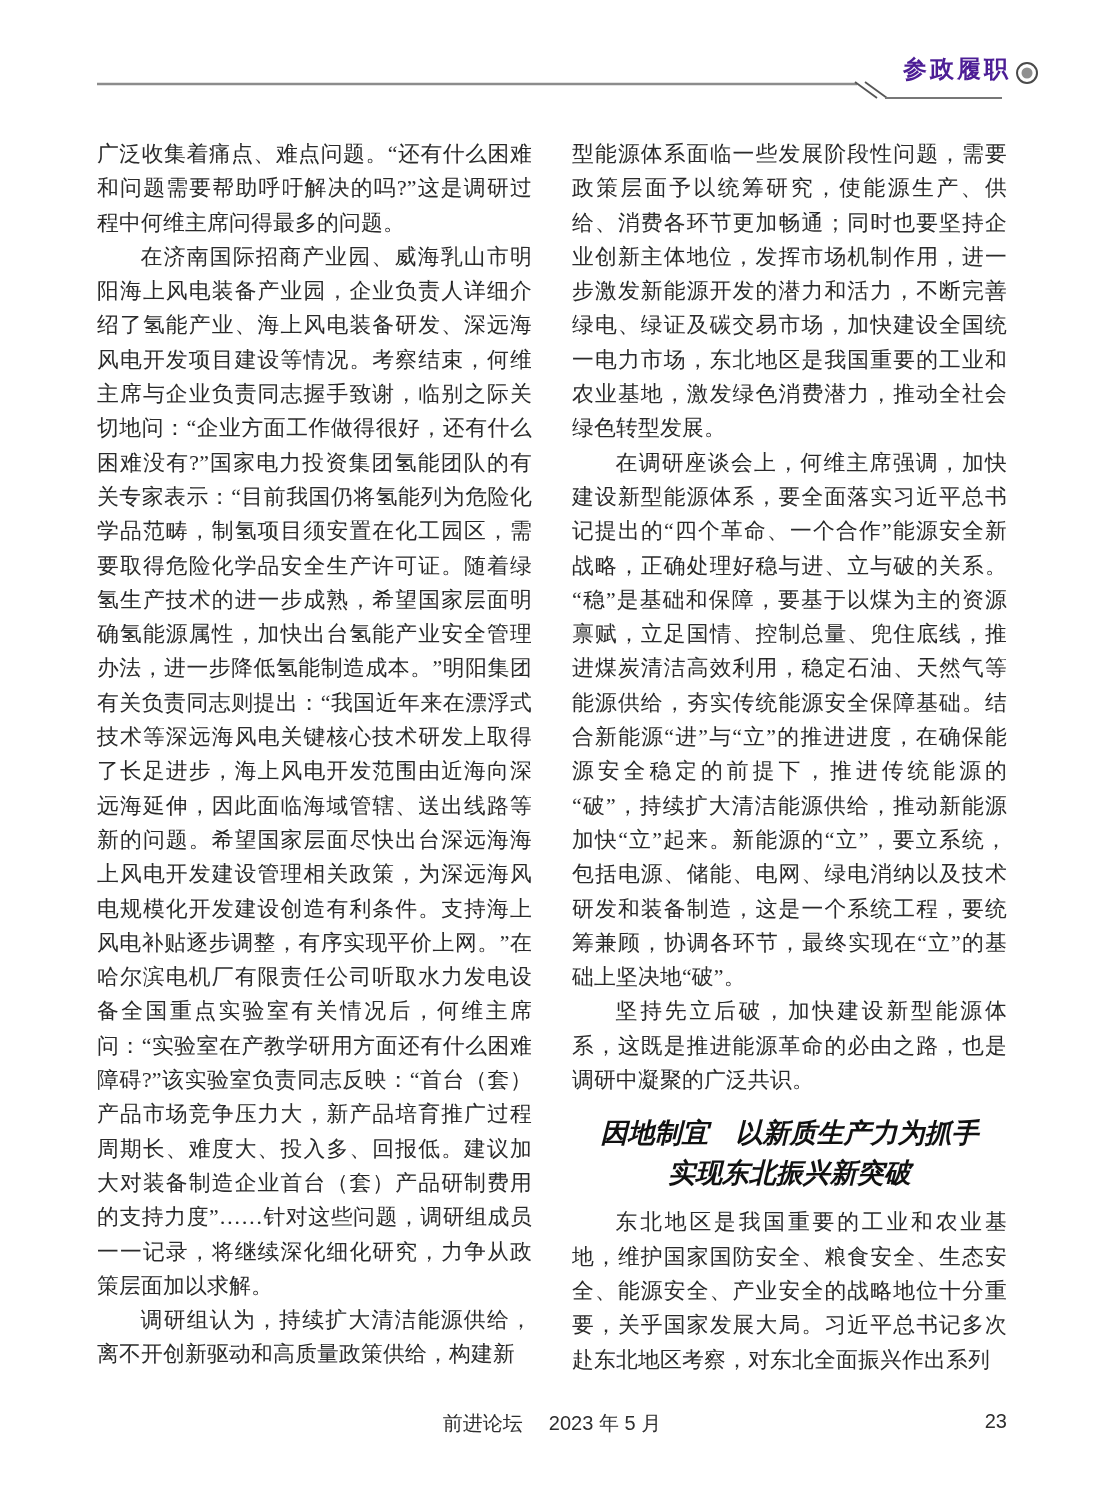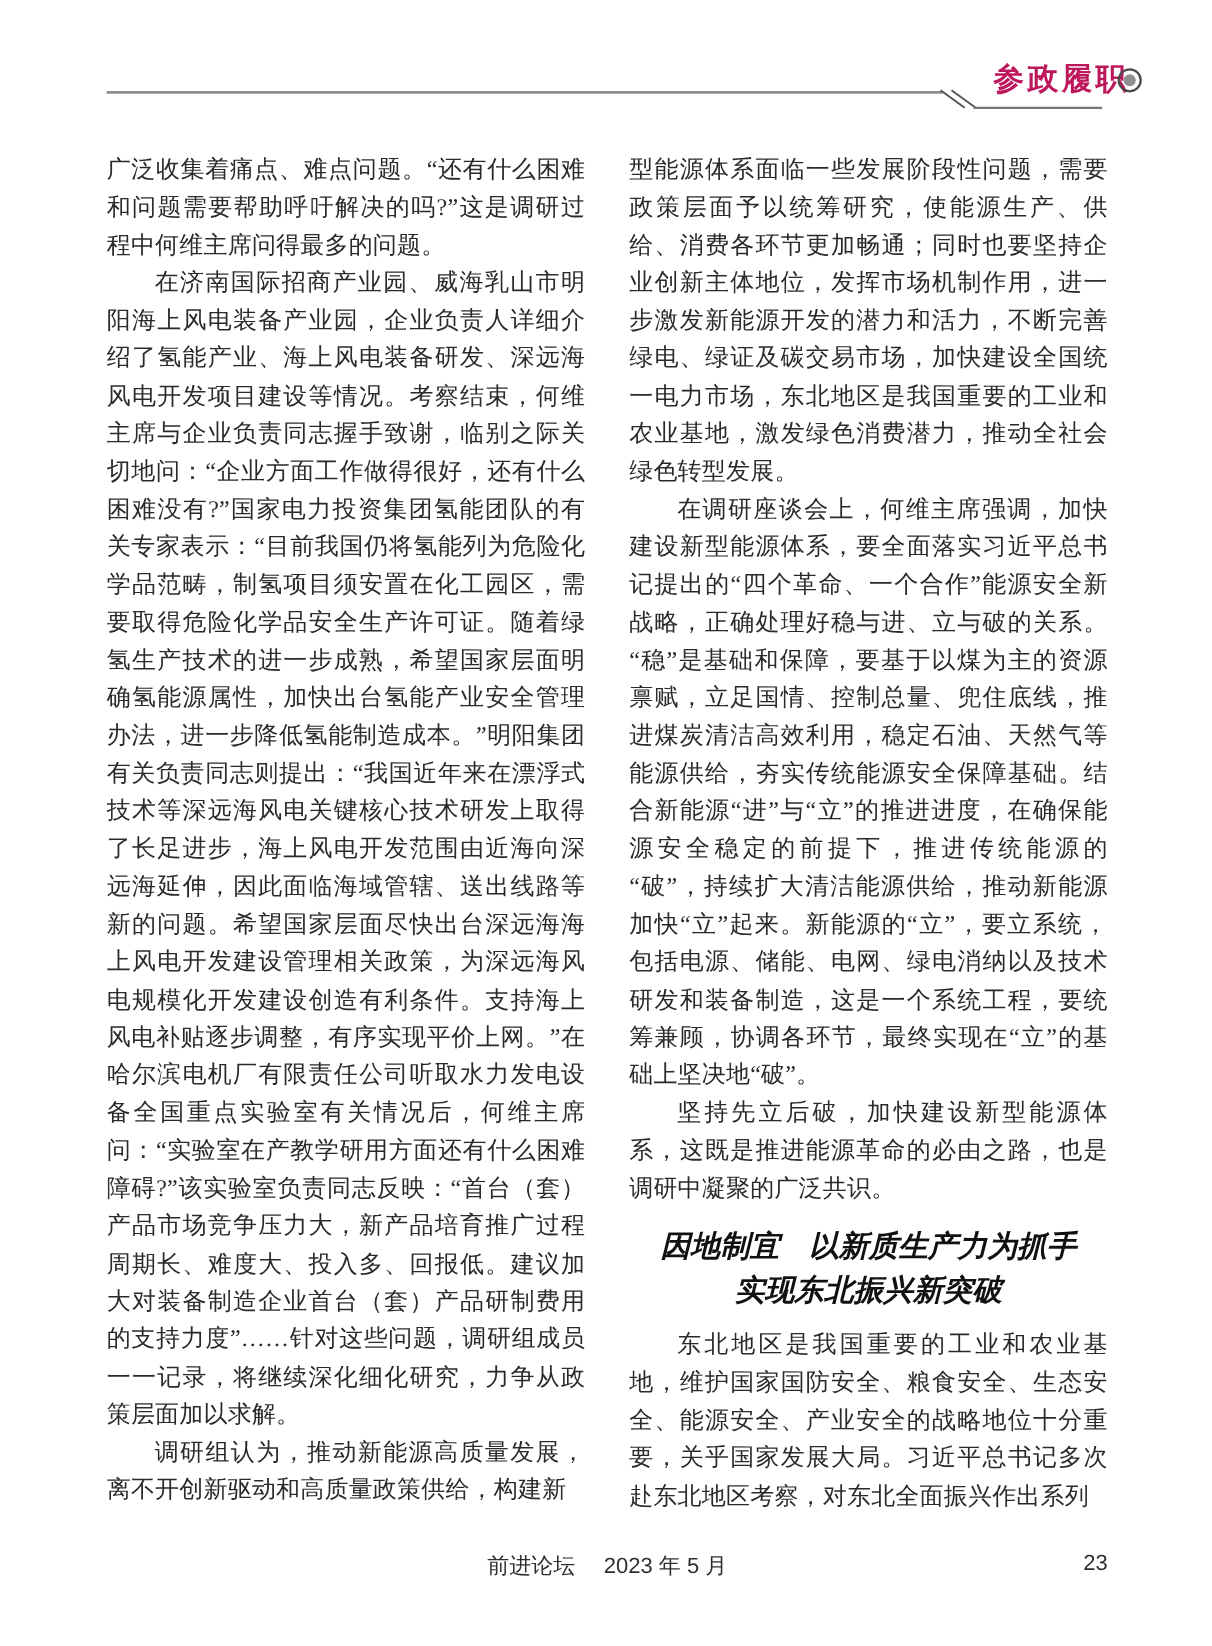--- a/index.html
+++ b/index.html
@@ -10,22 +10,22 @@
     font-family: "Liberation Serif", "DejaVu Serif", serif;
     color: #2a2a2a;
     overflow: hidden;
   }
   .page { position: absolute; inset: 0; }
 
   
   .header-rule-svg { position: absolute; left: 0; top: 0; width: 1102px; height: 120px; }
   .section-label {
     position: absolute; left: 903px; top: 53px;
-    font-size: 28px; font-weight: bold; letter-spacing: 3px;
-    color: #be185d;
+    font-size: 24px; font-weight: bold; letter-spacing: 3px;
+    color: #4c1d95;
     font-family: "Liberation Serif", "DejaVu Serif", serif;
     white-space: nowrap;
   }
   .circle-dot {
     position: absolute; left: 1016px; top: 62px;
     width: 22px; height: 22px; box-sizing: border-box;
     border: 2px solid #4a4a4a; border-radius: 50%;
   }
   .circle-dot .dot {
     position: absolute; left: 50%; top: 50%;
@@ -95,21 +95,21 @@
   <div class="section-label">参政履职</div>
   <div class="circle-dot">
     <div class="dot"></div>
   </div>
 
   <div class="content">
 
     <div class="col">
       <p>广泛收集着痛点、难点问题。“还有什么困难和问题需要帮助呼吁解决的吗?”这是调研过程中何维主席问得最多的问题。</p>
       <p class="indent">在济南国际招商产业园、威海乳山市明阳海上风电装备产业园，企业负责人详细介绍了氢能产业、海上风电装备研发、深远海风电开发项目建设等情况。考察结束，何维主席与企业负责同志握手致谢，临别之际关切地问：“企业方面工作做得很好，还有什么困难没有?”国家电力投资集团氢能团队的有关专家表示：“目前我国仍将氢能列为危险化学品范畴，制氢项目须安置在化工园区，需要取得危险化学品安全生产许可证。随着绿氢生产技术的进一步成熟，希望国家层面明确氢能源属性，加快出台氢能产业安全管理办法，进一步降低氢能制造成本。”明阳集团有关负责同志则提出：“我国近年来在漂浮式技术等深远海风电关键核心技术研发上取得了长足进步，海上风电开发范围由近海向深远海延伸，因此面临海域管辖、送出线路等新的问题。希望国家层面尽快出台深远海海上风电开发建设管理相关政策，为深远海风电规模化开发建设创造有利条件。支持海上风电补贴逐步调整，有序实现平价上网。”在哈尔滨电机厂有限责任公司听取水力发电设备全国重点实验室有关情况后，何维主席问：“实验室在产教学研用方面还有什么困难障碍?”该实验室负责同志反映：“首台（套）产品市场竞争压力大，新产品培育推广过程周期长、难度大、投入多、回报低。建议加大对装备制造企业首台（套）产品研制费用的支持力度”……针对这些问题，调研组成员一一记录，将继续深化细化研究，力争从政策层面加以求解。</p>
-      <p class="indent">调研组认为，推动新能源高质量发展，离不开创新驱动和高质量政策供给，构建新</p>
+      <p class="indent">调研组认为，持续扩大清洁能源供给，离不开创新驱动和高质量政策供给，构建新</p>
     </div>
 
     <div class="col">
       <p>型能源体系面临一些发展阶段性问题，需要政策层面予以统筹研究，使能源生产、供给、消费各环节更加畅通；同时也要坚持企业创新主体地位，发挥市场机制作用，进一步激发新能源开发的潜力和活力，不断完善绿电、绿证及碳交易市场，加快建设全国统一电力市场，东北地区是我国重要的工业和农业基地，激发绿色消费潜力，推动全社会绿色转型发展。</p>
       <p class="indent">在调研座谈会上，何维主席强调，加快建设新型能源体系，要全面落实习近平总书记提出的“四个革命、一个合作”能源安全新战略，正确处理好稳与进、立与破的关系。“稳”是基础和保障，要基于以煤为主的资源禀赋，立足国情、控制总量、兜住底线，推进煤炭清洁高效利用，稳定石油、天然气等能源供给，夯实传统能源安全保障基础。结合新能源“进”与“立”的推进进度，在确保能源安全稳定的前提下，推进传统能源的“破”，持续扩大清洁能源供给，推动新能源加快“立”起来。新能源的“立”，要立系统，包括电源、储能、电网、绿电消纳以及技术研发和装备制造，这是一个系统工程，要统筹兼顾，协调各环节，最终实现在“立”的基础上坚决地“破”。</p>
       <p class="indent">坚持先立后破，加快建设新型能源体系，这既是推进能源革命的必由之路，也是调研中凝聚的广泛共识。</p>
 
       <div class="sub-heading">
         <div>因地制宜　以新质生产力为抓手</div>
         <div>实现东北振兴新突破</div>

